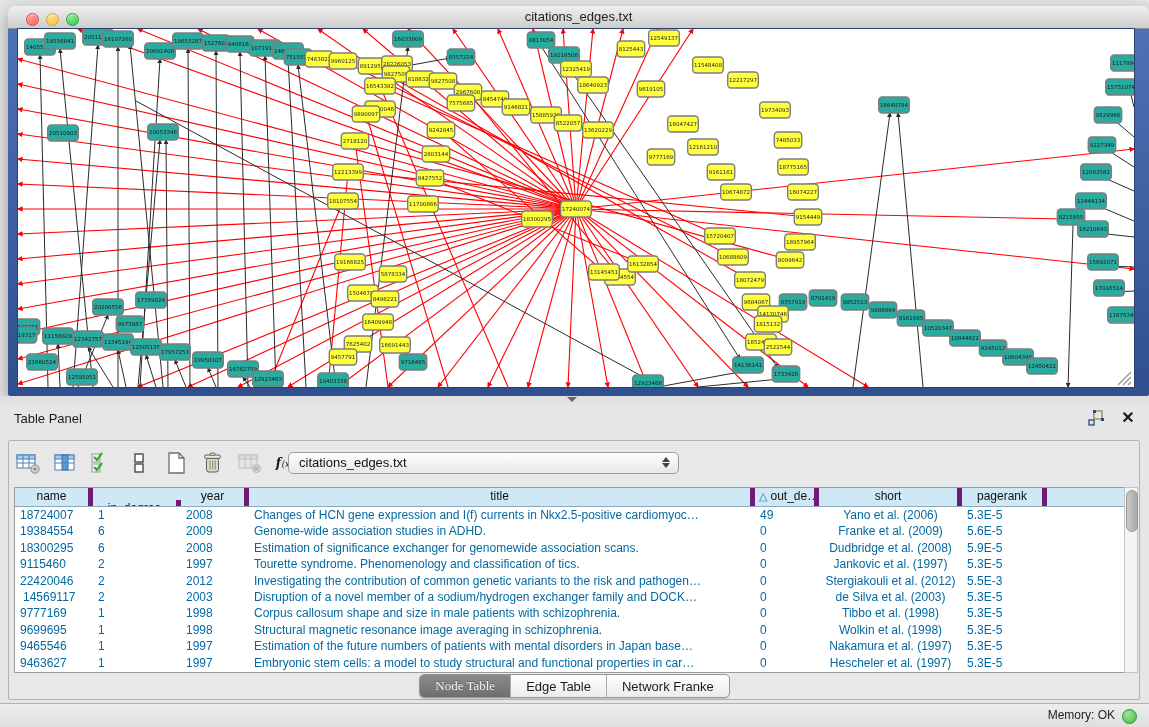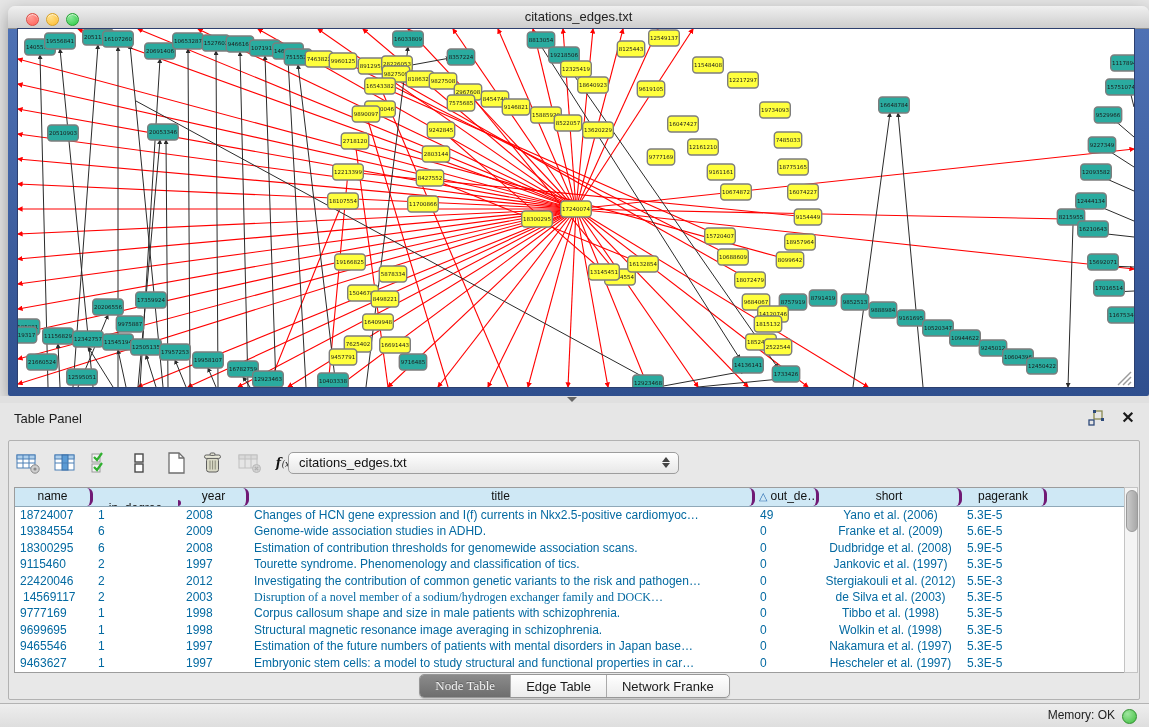--- a/index.html
+++ b/index.html
@@ -44,22 +44,22 @@
   .combo-label{position:absolute;left:10px;top:0;line-height:20px;}
   .combo-arrows{position:absolute;right:8px;top:3px;width:9px;height:14px;}
   .combo-arrows i{display:block;width:0;height:0;margin:1px auto;}
   .arr-up{border-left:4px solid transparent;border-right:4px solid transparent;border-bottom:5px solid #444;}
   .arr-dn{border-left:4px solid transparent;border-right:4px solid transparent;border-top:5px solid #444;}
 
   
   .table-wrap{position:absolute;left:5px;top:46px;width:1118px;height:186px;background:#fff;
     border:1px solid #9c9c9c;box-sizing:border-box;overflow:hidden;}
   .thead{display:flex;height:18px;background:#cfe8f5;border-bottom:1px solid #8fa8b8;}
-  .th{box-sizing:border-box;border-right:3px solid #701a75;font-size:12px;color:#111;
-    line-height:17px;text-align:center;overflow:hidden;white-space:nowrap;border-radius:6px;}
+  .th{box-sizing:border-box;border-right:5px solid #701a75;font-size:12px;color:#111;
+    line-height:17px;text-align:center;overflow:hidden;white-space:nowrap;}
   .th.left{text-align:left;padding-left:4px;}
   .sortg{color:#2d6fb3;margin-right:3px;font-size:11px;}
   .tr{display:flex;height:16.4px;font-size:12px;color:#0369a1;white-space:nowrap;}
   .td{box-sizing:border-box;padding-left:5px;overflow:hidden;line-height:16.4px;}
   .td.center{text-align:center;padding-left:0;}
   .vscroll{position:absolute;right:1px;top:46px;width:14px;height:186px;background:#f4f4f4;
     border:1px solid #c4c4c4;box-sizing:border-box;}
   .vthumb{position:absolute;left:1px;top:2px;width:10px;height:40px;border-radius:6px;
     background:linear-gradient(90deg,#cacaca,#a8a8a8);border:1px solid #9a9a9a;}
 
@@ -834,21 +834,21 @@
             <div class="td" style="width: 68px;">2009</div>
             <div class="td" style="width: 506px;">Genome-wide association studies in ADHD.</div>
             <div class="td" style="width: 64px;">0</div>
             <div class="td center" style="width: 143px;">Franke et al. (2009)</div>
             <div class="td" style="width: 85px;">5.6E-5</div>
           </div>
           <div class="tr">
             <div class="td" style="width: 78px;">18300295</div>
             <div class="td" style="width: 88px;">6</div>
             <div class="td" style="width: 68px;">2008</div>
-            <div class="td" style="width: 506px;">Estimation of contribution thresholds for genomewide association scans.</div>
+            <div class="td" style="width: 506px;">Estimation of significance exchanger for genomewide association scans.</div>
             <div class="td" style="width: 64px;">0</div>
             <div class="td center" style="width: 143px;">Dudbridge et al. (2008)</div>
             <div class="td" style="width: 85px;">5.9E-5</div>
           </div>
           <div class="tr">
             <div class="td" style="width: 78px;">9115460</div>
             <div class="td" style="width: 88px;">2</div>
             <div class="td" style="width: 68px;">1997</div>
             <div class="td" style="width: 506px;">Tourette syndrome. Phenomenology and classification of tics.</div>
             <div class="td" style="width: 64px;">0</div>
@@ -861,21 +861,21 @@
             <div class="td" style="width: 68px;">2012</div>
             <div class="td" style="width: 506px;">Investigating the contribution of common genetic variants to the risk and pathogen…</div>
             <div class="td" style="width: 64px;">0</div>
             <div class="td center" style="width: 143px;">Stergiakouli et al. (2012)</div>
             <div class="td" style="width: 85px;">5.5E-3</div>
           </div>
           <div class="tr">
             <div class="td" style="width: 78px; padding-left: 8px;">14569117</div>
             <div class="td" style="width: 88px;">2</div>
             <div class="td" style="width: 68px;">2003</div>
-            <div class="td" style="width: 506px; font-family: Liberation Serif, serif;">Disruption of a novel member of a sodium/hydrogen exchanger family and DOCK…</div>
+            <div class="td" style="width: 506px;">Disruption of a novel member of a sodium/hydrogen exchanger family and DOCK…</div>
             <div class="td" style="width: 64px;">0</div>
             <div class="td center" style="width: 143px;">de Silva et al. (2003)</div>
             <div class="td" style="width: 85px;">5.3E-5</div>
           </div>
           <div class="tr">
             <div class="td" style="width: 78px;">9777169</div>
             <div class="td" style="width: 88px;">1</div>
             <div class="td" style="width: 68px;">1998</div>
             <div class="td" style="width: 506px;">Corpus callosum shape and size in male patients with schizophrenia.</div>
             <div class="td" style="width: 64px;">0</div>

